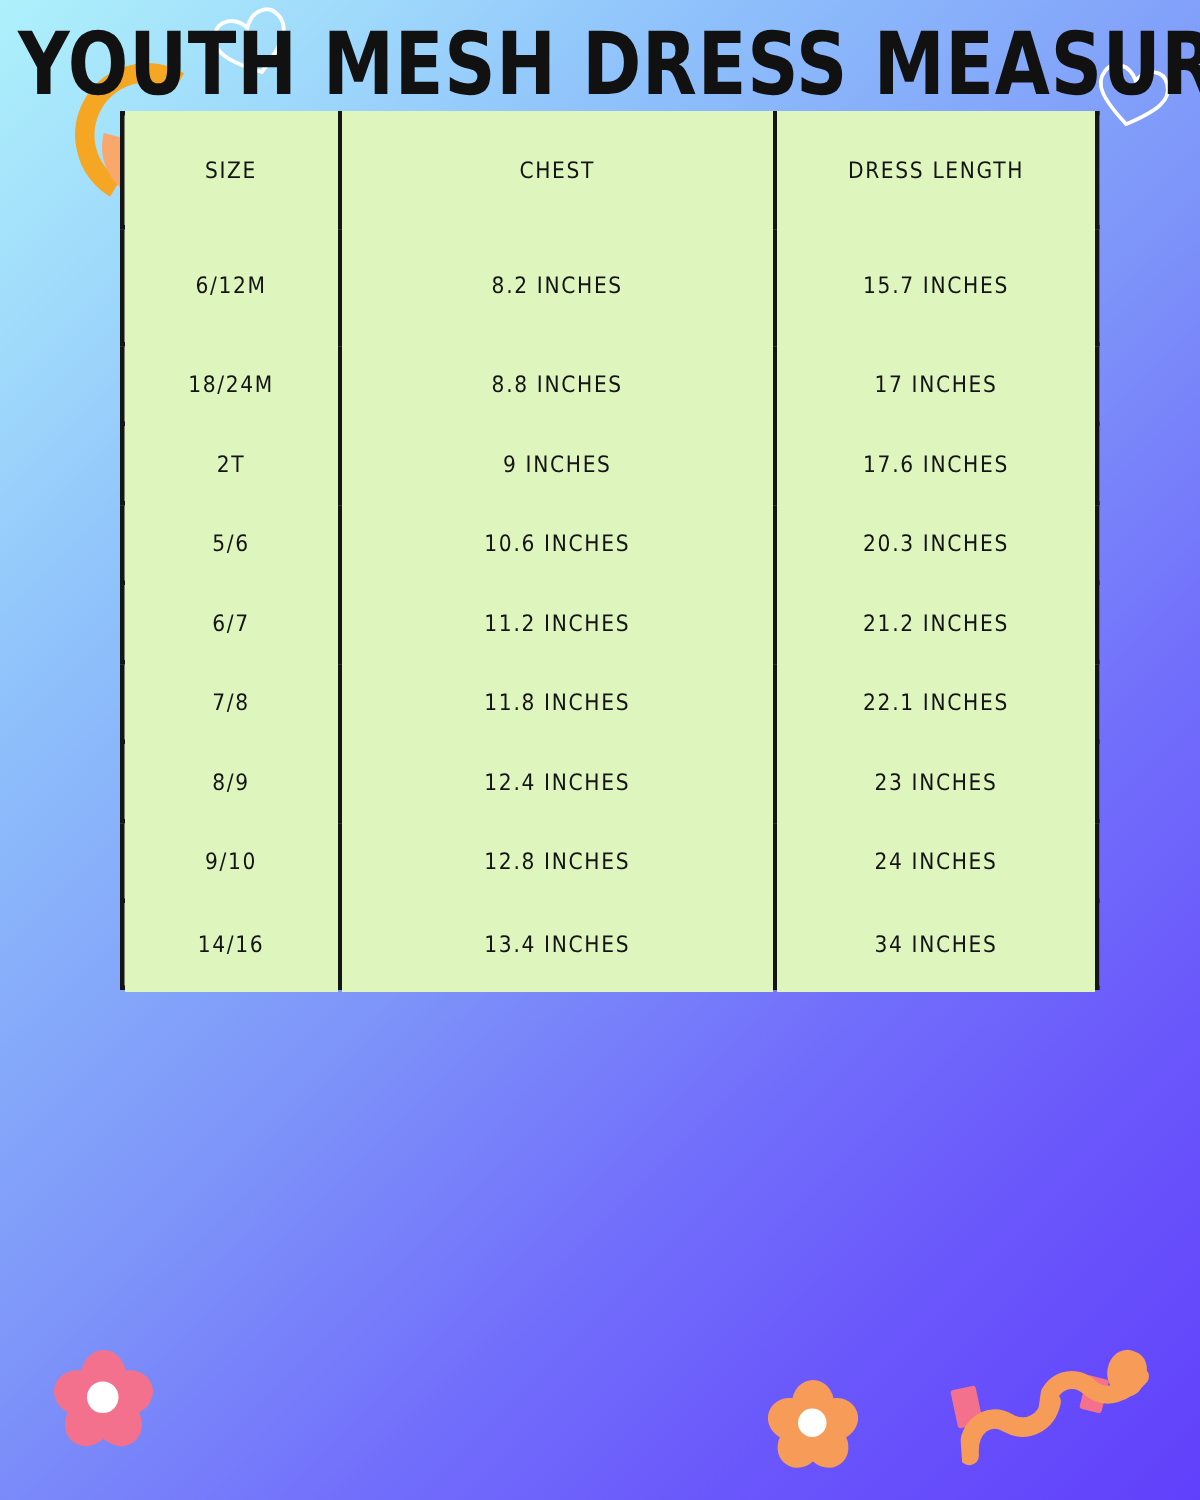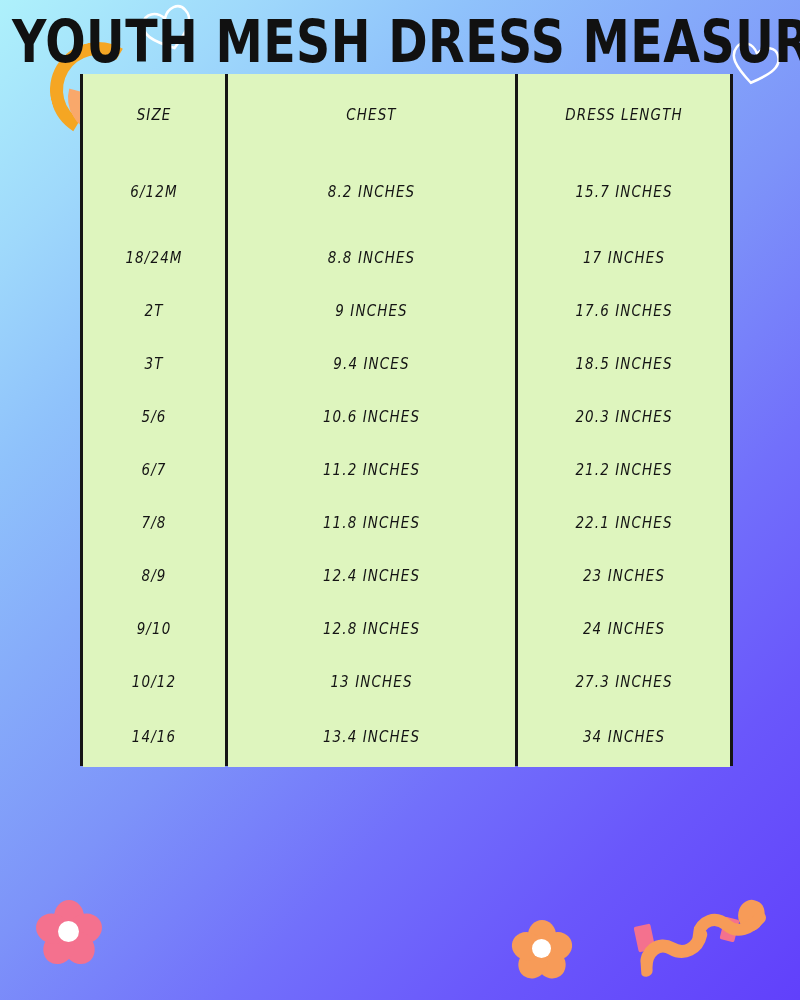--- a/index.html
+++ b/index.html
@@ -136,21 +136,20 @@
     top: 74px;
     width: 650px;
     z-index: 4;
   }
 
   table.size-table {
     width: 100%;
     border-collapse: collapse;
     background: #DEF5BE;
     table-layout: fixed;
-    font-style: italic;
   }
 
   table.size-table td,
   table.size-table th {
     border: 3px solid #151515;
     background: #DEF5BE;
     text-align: center;
     vertical-align: middle;
     font-family: "DejaVu Sans", sans-serif;
     font-size: 13.5px;
@@ -247,25 +246,20 @@
         <td>18/24M</td>
         <td>8.8 INCHES</td>
         <td>17 INCHES</td>
       </tr>
       <tr>
         <td>2T</td>
         <td>9 INCHES</td>
         <td>17.6 INCHES</td>
       </tr>
       <tr>
-        <td>3T</td>
-        <td>9.4 INCES</td>
-        <td>18.5 INCHES</td>
-      </tr>
-      <tr>
         <td>5/6</td>
         <td>10.6 INCHES</td>
         <td>20.3 INCHES</td>
       </tr>
       <tr>
         <td>6/7</td>
         <td>11.2 INCHES</td>
         <td>21.2 INCHES</td>
       </tr>
       <tr>
@@ -277,24 +271,19 @@
         <td>8/9</td>
         <td>12.4 INCHES</td>
         <td>23 INCHES</td>
       </tr>
       <tr>
         <td>9/10</td>
         <td>12.8 INCHES</td>
         <td>24 INCHES</td>
       </tr>
       <tr>
-        <td>10/12</td>
-        <td>13 INCHES</td>
-        <td>27.3 INCHES</td>
-      </tr>
-      <tr>
         <td>14/16</td>
         <td>13.4 INCHES</td>
         <td>34 INCHES</td>
       </tr>
     </tbody>
   </table>
 </div>
 
 </body></html>

